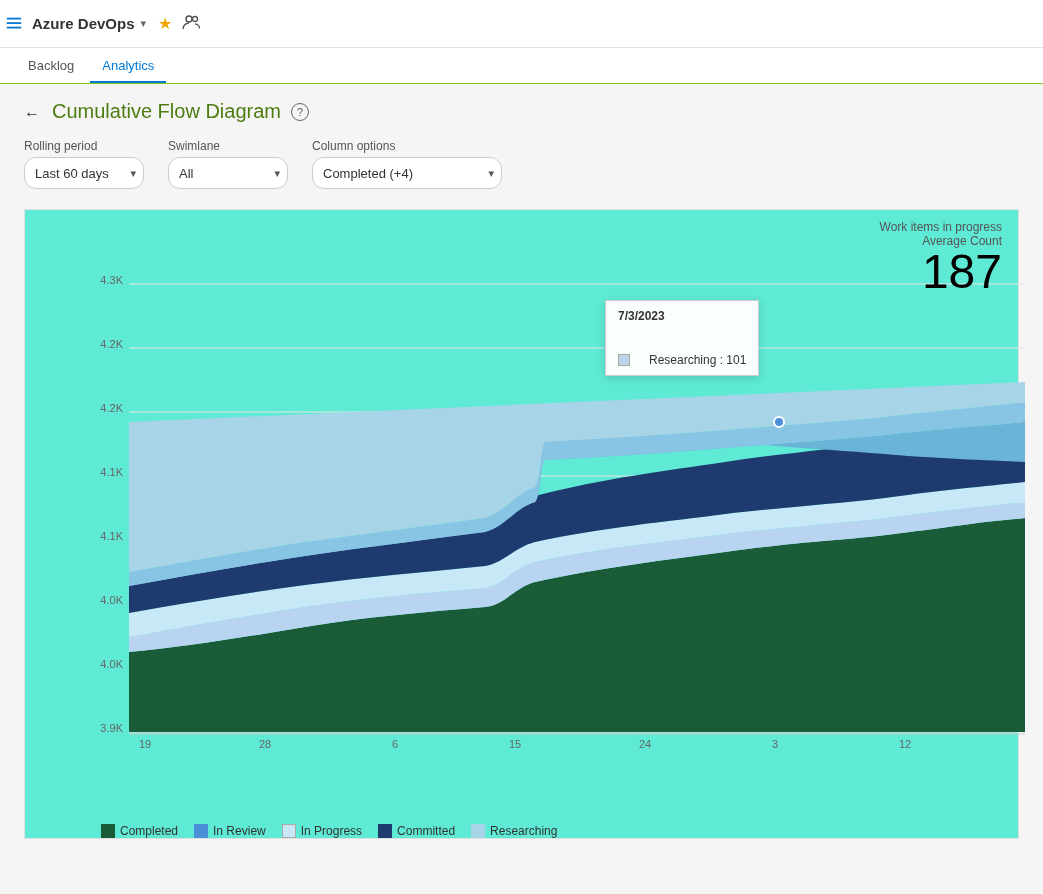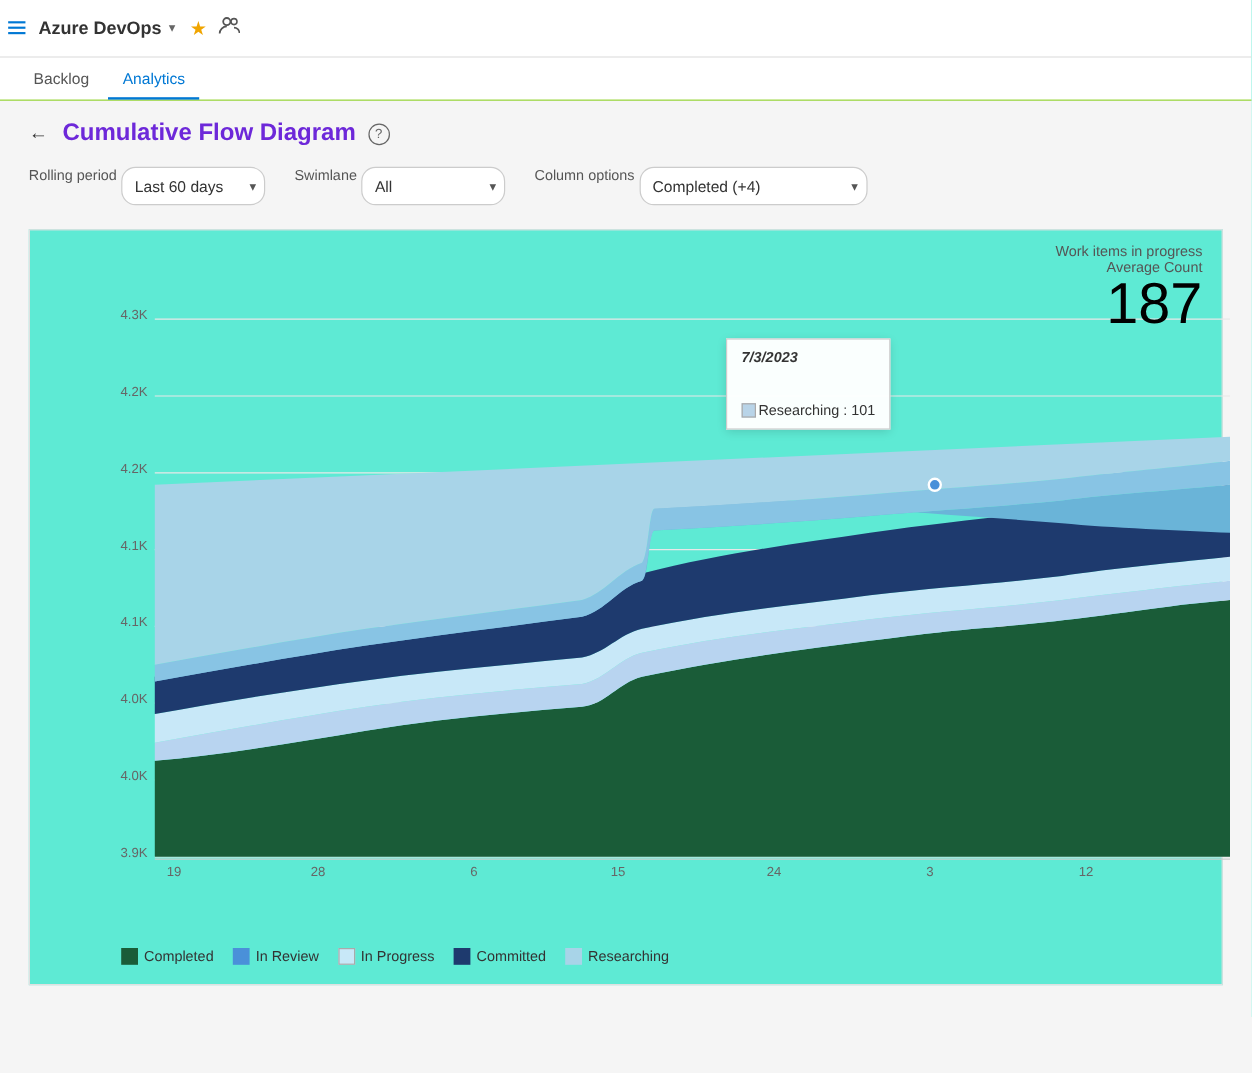--- a/index.html
+++ b/index.html
@@ -57,38 +57,38 @@
     
     .page-header {
       display: flex;
       align-items: center;
       margin-bottom: 16px;
     }
     .back-arrow {
       font-size: 16px; color: #333; margin-right: 12px; cursor: pointer;
     }
     .page-title {
-      font-size: 20px; font-weight: 700; color: #6d28d9; margin-right: 10px;
+      font-size: 20px; font-weight: 400; color: #4d7c0f; margin-right: 10px;
     }
     .help-icon {
       width: 18px; height: 18px; border: 1.5px solid #666; border-radius: 50%;
       display: flex; align-items: center; justify-content: center;
       font-size: 11px; color: #666; cursor: pointer;
     }
 
     
     .controls-row {
       display: flex;
       gap: 24px;
       margin-bottom: 20px;
       align-items: flex-end;
     }
     .control-group {
       display: flex;
-      flex-direction: row;
+      flex-direction: column;
       gap: 4px;
     }
     .control-label {
       font-size: 12px; color: #555;
     }
     .select-wrapper {
       position: relative;
       display: flex;
       align-items: center;
     }
@@ -141,22 +141,22 @@
       position: absolute;
       background: rgba(255,255,255,0.97);
       border: 1px solid #ccc;
       padding: 8px 12px;
       font-size: 12px;
       pointer-events: none;
       top: 90px;
       left: 580px;
       box-shadow: 0 2px 8px rgba(0,0,0,0.15);
     }
-    .tooltip-date { font-weight: 600; margin-bottom: 20px; font-style: italic; }
-    .tooltip-item { display: flex; align-items: center; gap: 2px; margin-top: 30px; }
+    .tooltip-date { font-weight: 600; margin-bottom: 20px; }
+    .tooltip-item { display: flex; align-items: center; gap: 19px; margin-top: 30px; }
     .tooltip-color-box {
       width: 12px; height: 12px;
       border: 1px solid #aaa;
       flex-shrink: 0;
     }
 
     
     .legend {
       display: flex;
       align-items: center;
@@ -426,21 +426,21 @@
     </svg>
 
     <div class="tooltip">
       <div class="tooltip-date">7/3/2023</div>
       <div class="tooltip-item">
         <div class="tooltip-color-box" style="background:#b8d4e8;"></div>
         <span>Researching : 101</span>
       </div>
     </div>
 
-    <div class="legend" style="position:absolute; bottom:16px; left:60px;align-items:center;">
+    <div class="legend" style="position:absolute; bottom:0; left:60px;align-items:center;">
       <div class="legend-item">
         <div class="legend-color" style="background:#1a5c38;"></div>
         <span>Completed</span>
       </div>
       <div class="legend-item">
         <div class="legend-color" style="background:#4a90d9;"></div>
         <span>In Review</span>
       </div>
       <div class="legend-item">
         <div class="legend-color" style="background:#c8e8f8; border:1px solid #aaa;"></div>

